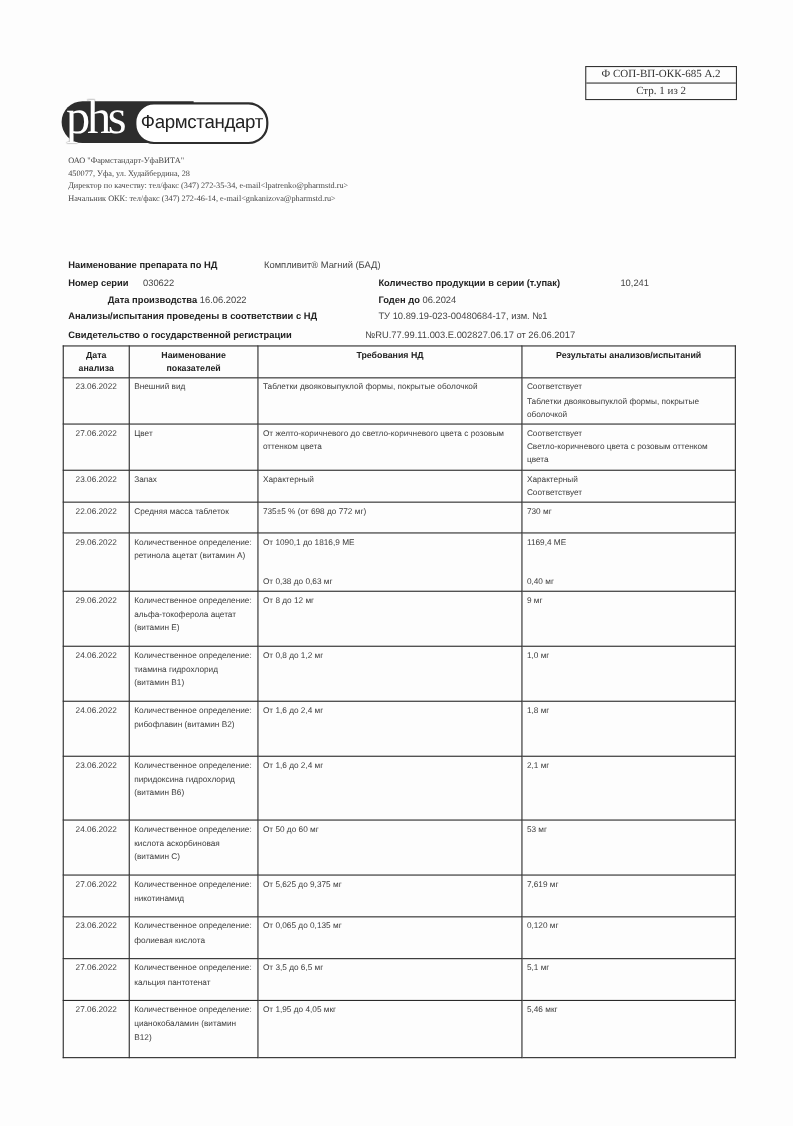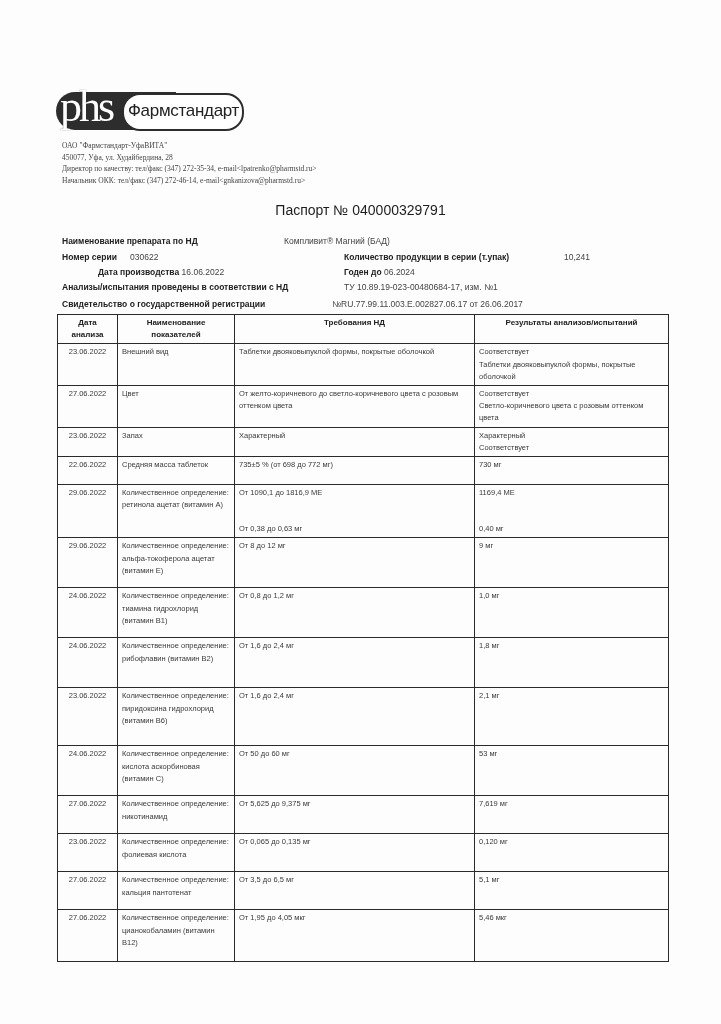--- a/index.html
+++ b/index.html
@@ -53,41 +53,44 @@
   }
   table.results th { font-weight: bold; font-size: 8px; color: #222; text-align: center; }
   table.results td.date { text-align: center; }
   .gap { height: 12px; }
 </style>
 </head>
 <body>
 
 <div class="page">
 
+  <div class="form-box">
+    <div>Ф СОП-ВП-ОКК-685 А.2</div>
+    <div>Стр. 1 из 2</div>
+  </div>
 
   <div class="logo">
     <div class="logo-dark"></div>
     <div class="logo-pill"></div>
     <div class="logo-letters">phs</div>
     <div class="logo-name">Фармстандарт</div>
   </div>
 
   <div class="company">
     <div>ОАО "Фармстандарт-УфаВИТА"</div>
     <div>450077, Уфа, ул. Худайбердина, 28</div>
     <div>Директор по качеству: тел/факс (347) 272-35-34, e-mail&lt;lpatrenko@pharmstd.ru&gt;</div>
     <div>Начальник ОКК: тел/факс (347) 272-46-14, e-mail&lt;gnkanizova@pharmstd.ru&gt;</div>
   </div>
 
-  <div class="title">Паспорт № 040000329791</div>
 
   <div class="info" style="left:62px; top:236px;">
     <span class="lbl">Наименование препарата по НД</span>
   </div>
-  <div class="info" style="left:240px; top:236px;margin-left:44px;">
+  <div class="info" style="left:240px; top:236px;">
     <span class="val">Компливит® Магний (БАД)</span>
   </div>
 
   <div class="info" style="left:62px; top:252px;">
     <span class="lbl">Номер серии</span>
   </div>
   <div class="info" style="left:130px; top:252px;">
     <span class="val">030622</span>
   </div>
   <div class="info" style="left:344px; top:252px;">

